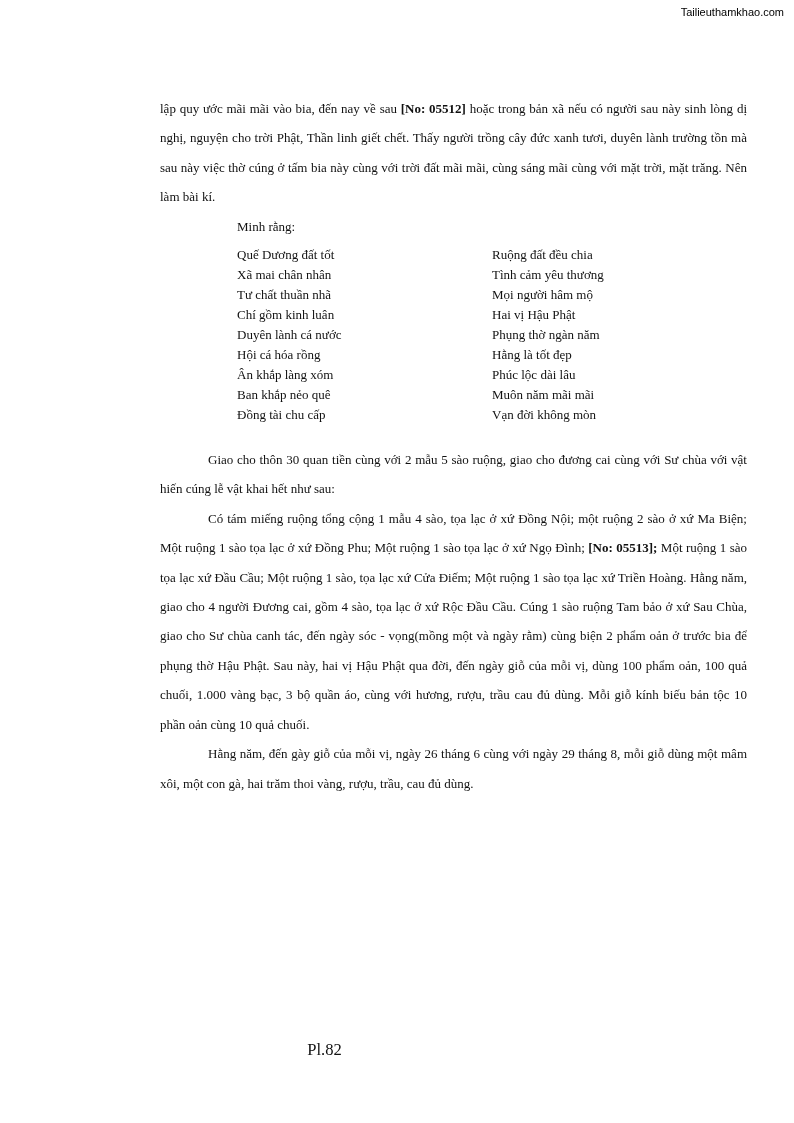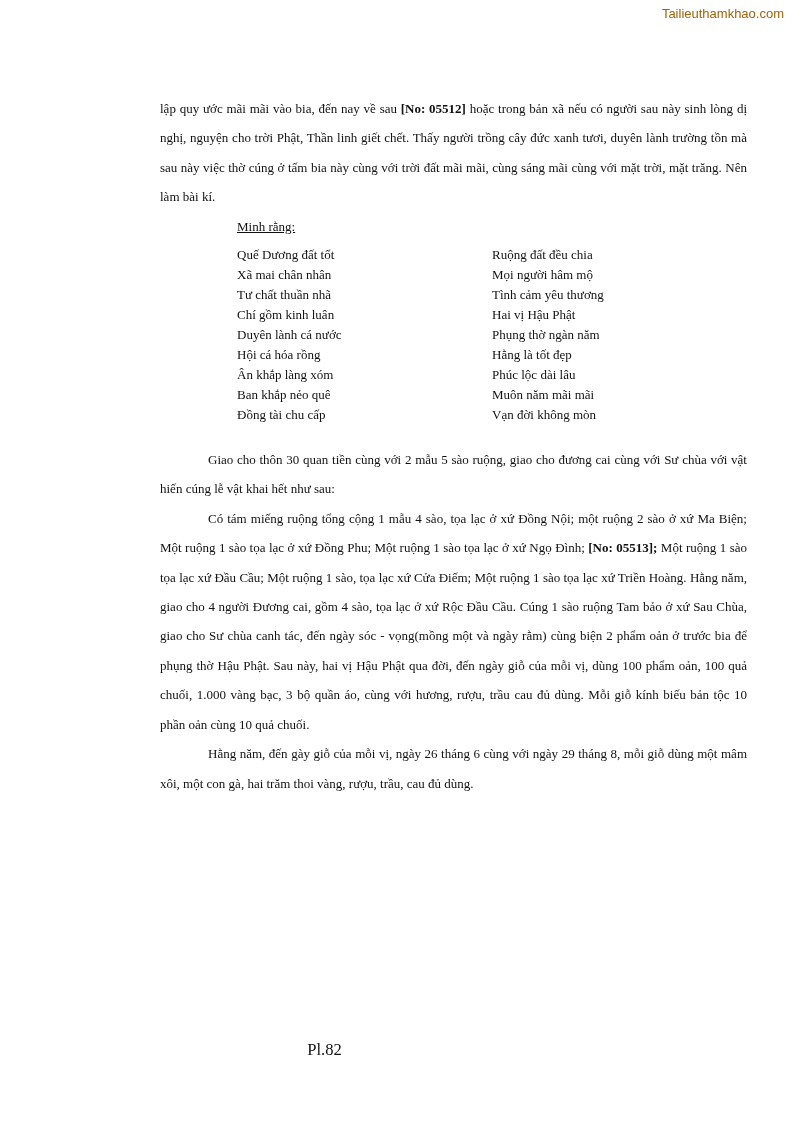--- a/index.html
+++ b/index.html
@@ -1,25 +1,25 @@
 <!DOCTYPE html>
 <html><head>
   <meta charset="utf-8">
   <style>
     html, body { margin: 0; padding: 0; background: #ffffff; }
     body { width: 794px; height: 1123px; position: relative; overflow: hidden;
            font-family: "Liberation Serif", "DejaVu Serif", serif; color: #111; }
     .watermark { position: absolute; top: 6px; right: 10px;
                  font-family: "Liberation Sans", "DejaVu Sans", sans-serif;
-                 font-size: 13px; color: #a16207; }
+                 font-size: 11px; color: #000000; }
     .content { position: absolute; left: 160px; top: 94px; width: 587px;
                font-size: 13px; line-height: 29.4px; text-align: justify; }
     .para { margin: 0; }
     .indent { text-indent: 48px; }
-    .verse-intro { margin: 0 0 0 77px; line-height: 29.4px; text-decoration: underline; }
+    .verse-intro { margin: 0 0 0 77px; line-height: 29.4px; }
     .verse { display: flex; margin: 4px 0 20px 77px; line-height: 20px; font-family: Liberation Serif, serif; }
     .verse-col { width: 300px; }
     .verse-line { display: block; white-space: nowrap; }
     b { font-weight: bold; }
     .page-number { position: absolute; top: 1040px; left: 0; width: 649px; text-align: center;
                    font-size: 16.6px; }
   </style>
 </head>
 <body>
 
@@ -37,22 +37,22 @@
       <span class="verse-line">Tư chất thuần nhã</span>
       <span class="verse-line">Chí gồm kinh luân</span>
       <span class="verse-line">Duyên lành cá nước</span>
       <span class="verse-line">Hội cá hóa rồng</span>
       <span class="verse-line">Ân khắp làng xóm</span>
       <span class="verse-line">Ban khắp nẻo quê</span>
       <span class="verse-line">Đồng tài chu cấp</span>
     </div>
     <div class="verse-col">
       <span class="verse-line">Ruộng đất đều chia</span>
+      <span class="verse-line">Tình cảm yêu thương</span>
       <span class="verse-line">Mọi người hâm mộ</span>
-      <span class="verse-line">Tình cảm yêu thương</span>
       <span class="verse-line">Hai vị Hậu Phật</span>
       <span class="verse-line">Phụng thờ ngàn năm</span>
       <span class="verse-line">Hằng là tốt đẹp</span>
       <span class="verse-line">Phúc lộc dài lâu</span>
       <span class="verse-line">Muôn năm mãi mãi</span>
       <span class="verse-line">Vạn đời không mòn</span>
     </div>
   </div>
 
   <p class="para indent">Giao cho thôn 30 quan tiền cùng với 2 mẫu 5 sào ruộng, giao cho đương cai cùng với Sư chùa với vật hiến cúng lễ vật khai hết như sau:</p>

